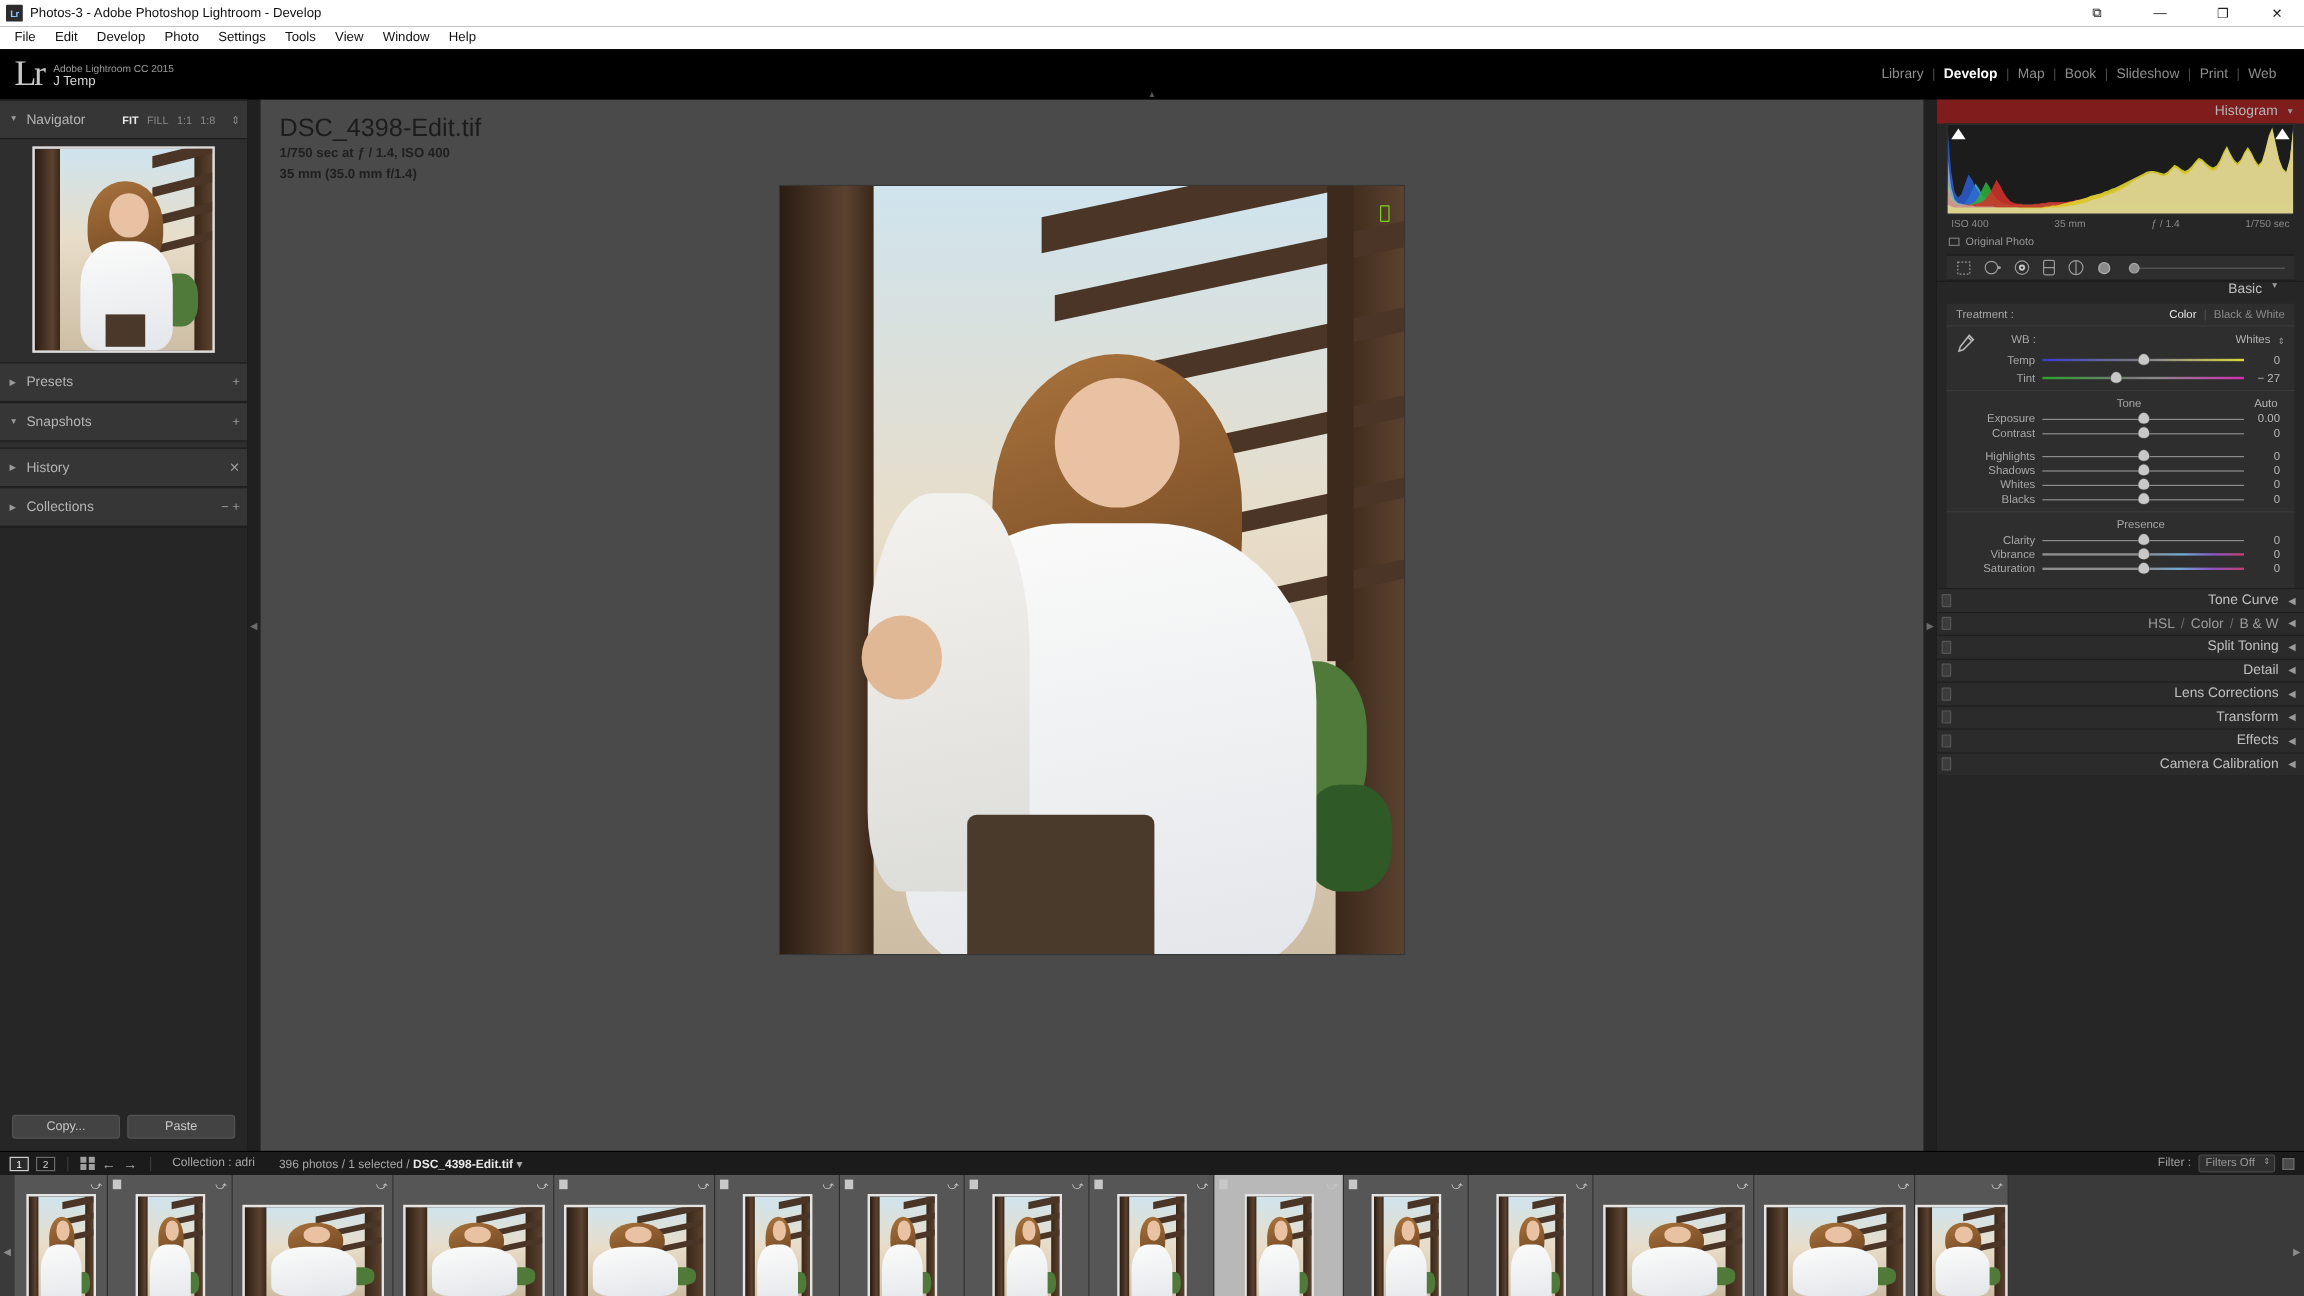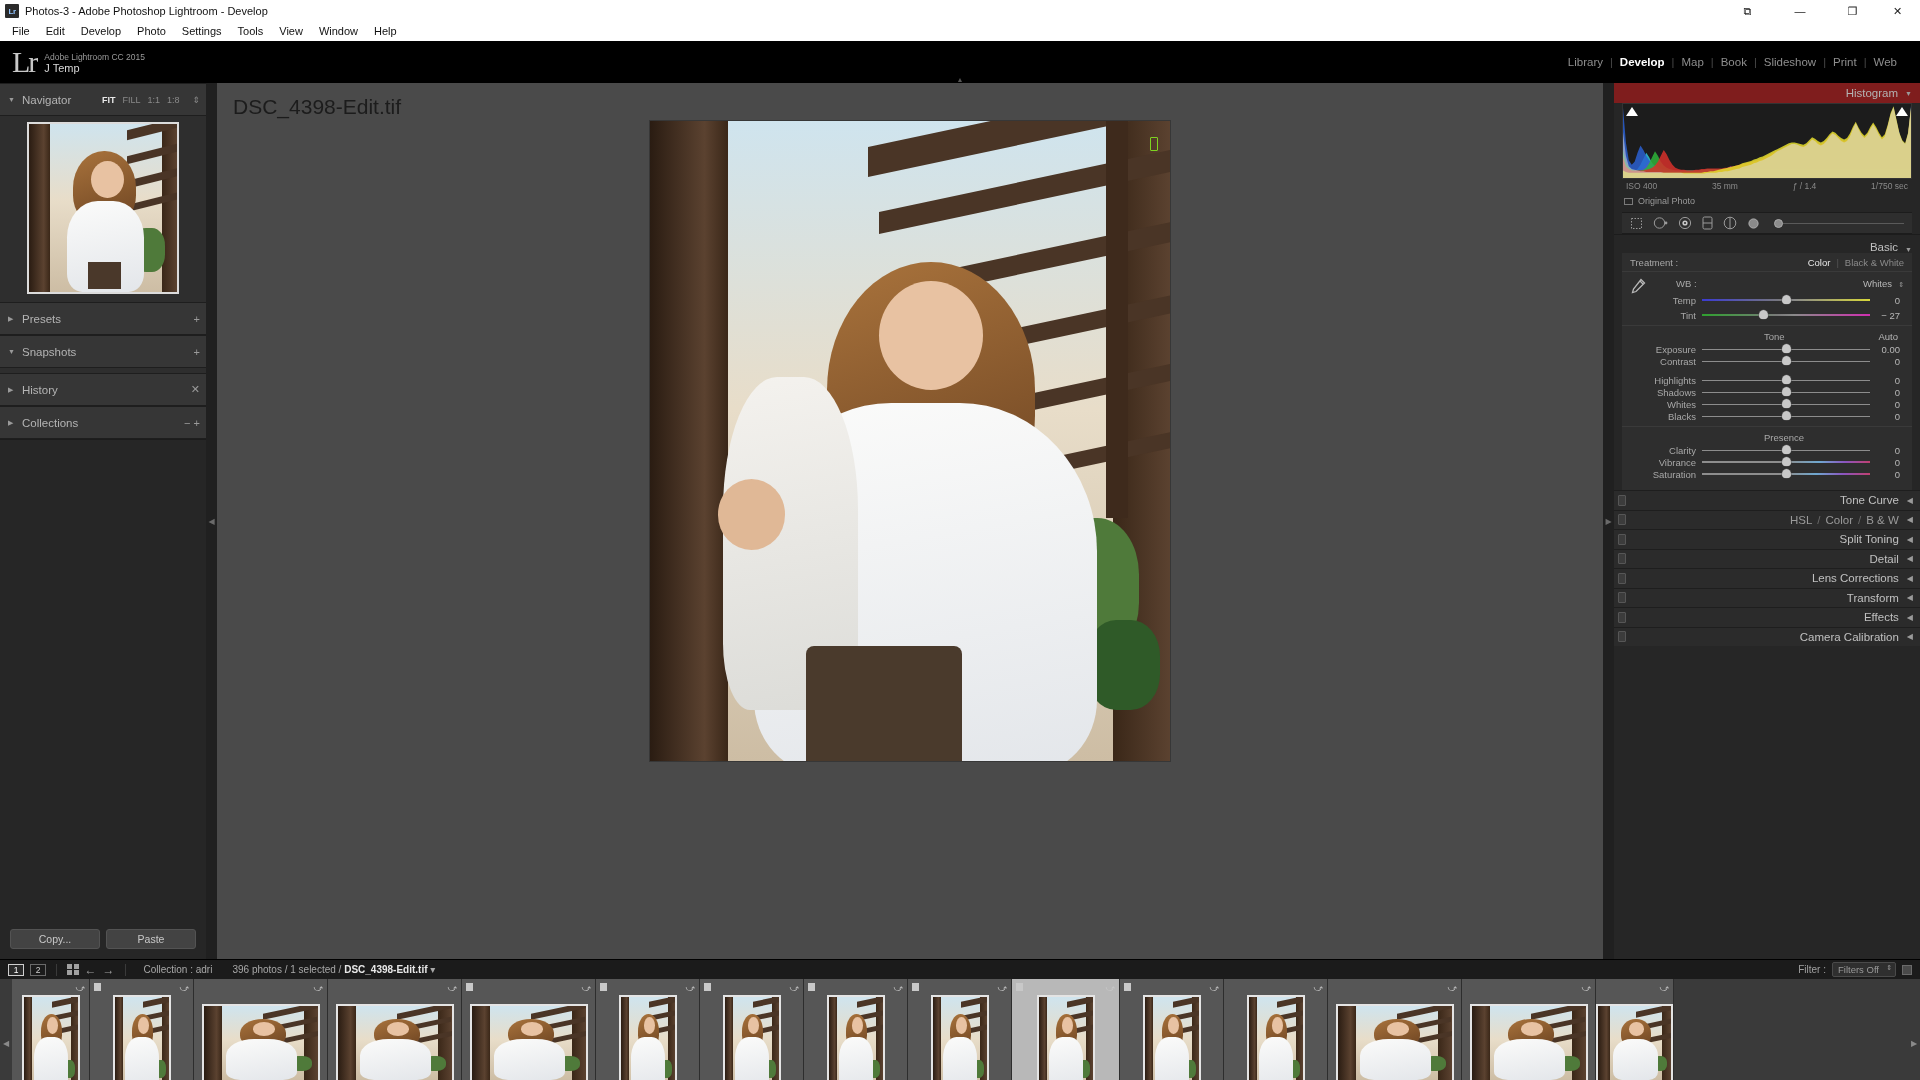--- a/index.html
+++ b/index.html
@@ -120,22 +120,22 @@
     gap: 10px; padding: 0 8px; border-top: 1px solid #1c1c1c; border-bottom: 1px solid #1c1c1c;
   }
   .tool { color: #9a9a9a; display: flex; align-items: center; }
   #toolstrip .tslider { flex: 1; height: 1px; background: #5a5a5a; position: relative; margin-left: 6px; }
   #toolstrip .tslider .knob {
     position: absolute; left: 0; top: -4px; width: 9px; height: 9px; border-radius: 50%;
     background: #8c8c8c; border: 1px solid #aaa;
   }
   
   .secthead {
-    height: 19px; display: flex; align-items: flex-end; justify-content: flex-end;
-    padding-right: 8px; color: #c0c0c0; font-size: 11.5px; background: #262626;
+    height: 19px; display: flex; align-items: flex-start; justify-content: flex-end;
+    padding-right: 21px; color: #c0c0c0; font-size: 11.5px; background: #262626;
     border-top: 1px solid #1c1c1c;
   }
   .secthead .caret { margin-left: 7px; font-size: 7px; color: #9a9a9a; }
   #basicbody { background: #2e2e2e; margin: 0 8px; padding: 0 0 6px 0; }
   .treatment {
     display: flex; align-items: center; height: 19px; padding: 0 8px; font-size: 9.5px; color: #a8a8a8;
     border-bottom: 1px solid #3a3a3a;
   }
   .treatment .lbl { flex: 1; }
   .treatment .opt { color: #8a8a8a; }
@@ -343,20 +343,22 @@
     <div id="cp-row">
       <div class="btn">Copy...</div>
       <div class="btn">Paste</div>
     </div>
   </div>
   <div class="sidearrow">◀</div>
 
   <div id="center">
     <div id="photohdr">
       <div class="fname">DSC_4398-Edit.tif</div>
+      <div class="meta">1/750 sec at ƒ / 1.4, ISO 400</div>
+      <div class="meta">35 mm (35.0 mm f/1.4)</div>
     </div>
     <div id="imgstage">
       <div id="photo">
         <div class="ph-sky"></div>
         <div class="ph-pillar" style="width:15%"></div>
         <div class="ph-pillar2" style="width:11%"></div>
         <div class="ph-beam" style="right:0;top:-6px;width:58%;height:30px;transform:skewY(-12deg)"></div>
         <div class="ph-beam" style="right:0;top:60px;width:56%;height:22px;transform:skewY(-12deg)"></div>
         <div class="ph-beam" style="right:0;top:130px;width:52%;height:20px;transform:skewY(-12deg)"></div>
         <div class="ph-beam" style="right:0;top:200px;width:46%;height:18px;transform:skewY(-12deg)"></div>

